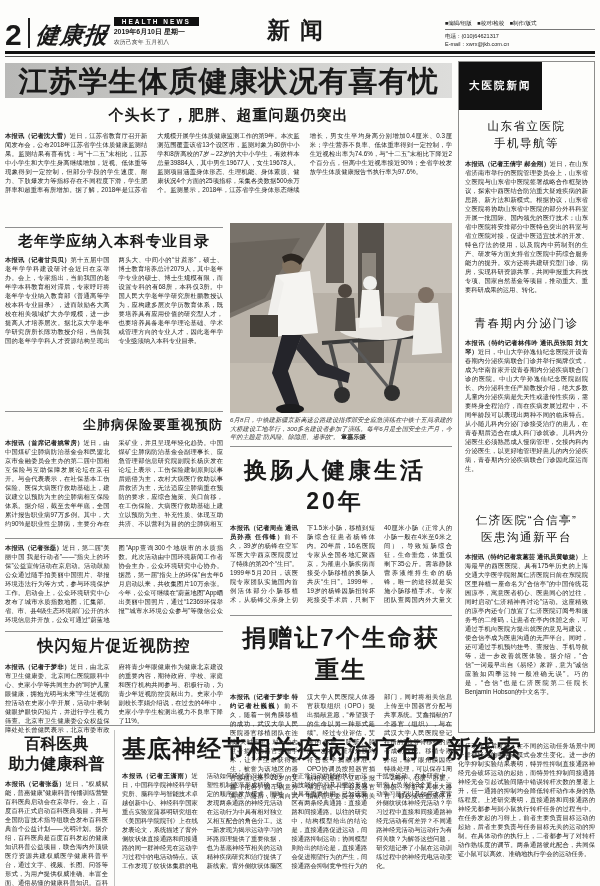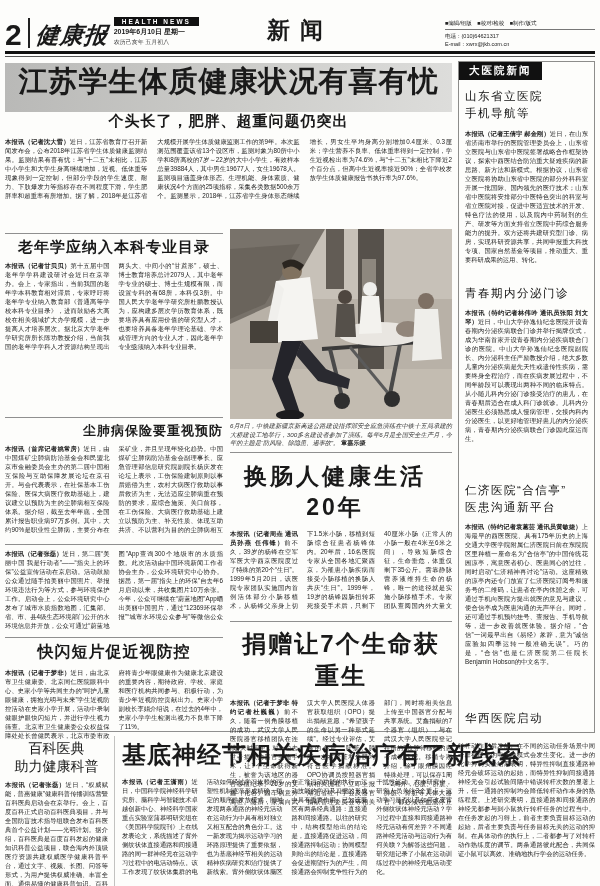--- a/index.html
+++ b/index.html
@@ -29,21 +29,21 @@
   .mh-rule { border-top:3px solid #111; margin-top:3px; }
   .mh-hairline { border-top:1px solid #555; margin-top:2px; }
 
   
   .content { display:flex; gap:6px; margin-top:4px; height:824px; }
   .main-col { width:447px; }
   .side-col { width:142px; }
 
   
   .lead-band { background:linear-gradient(90deg,#b9b9b7 0%,#cdcdca 55%,#dddddb 100%);
-    margin:2px 0 0 0; padding:3px 6px 16px 6px; }
+    margin:2px 0 8px 0; padding:3px 6px 2px 6px; }
   .lead-title { font-size:29px; font-weight:900; letter-spacing:1px; text-align:center;
     line-height:1.05; white-space:nowrap; }
   .lead-sub { font-size:15px; font-weight:bold; text-align:center; letter-spacing:1px;}
   .lead-body { margin-top:6px; height:86px; overflow:hidden;
     column-count:3; column-gap:10px; }
   .body-txt { font-size:6.3px; line-height:9px; text-align:justify; color:#222; }
   .body-txt b { font-weight:bold; }
   .indent { text-indent:12px; }
 
   
@@ -68,31 +68,31 @@
   .photo-wrap { width:222px; height:190px; background:#b6afa6; overflow:hidden; }
   .photo-caption { margin-top:3px; font-size:6.2px; line-height:8.5px; text-align:justify;
     font-style:italic; color:#333; }
   .photo-credit { font-weight:bold; font-style:normal; }
   .big-title { font-size:23px; font-weight:600; letter-spacing:3px; text-align:center; margin:8px 12px 6px 0;}
   .big-title-b { font-size:24px; font-weight:900; letter-spacing:2px; text-align:center; margin:6px 0 6px 0;}
 
   
   .bottom-band { display:flex; gap:7px; margin-top:2px; height:168px; }
   .baike-col { width:110px; border-right:1px solid #c2c2c0; padding-right:6px; }
-  .baike-title { font-size:14px; font-weight:normal; text-align:center; line-height:1.25; margin:4px 0 5px 0;}
+  .baike-title { font-size:16px; font-weight:bold; text-align:center; line-height:1.25; margin:4px 0 5px 0;}
   .baike-body { height:118px; overflow:hidden; }
   .jidi-col { width:330px; }
   .jidi-title { font-size:24px; font-weight:900; letter-spacing:1px; text-align:center; margin:3px 0 6px 0; white-space:nowrap;}
   .jidi-body { height:122px; }
 
   
   .side-box { border:1px solid #8d8d8b; height:672px; padding:4px 6px; overflow:hidden; position:relative;}
   .side-tab { background:#111; color:#fff; font-size:10.5px; font-weight:bold; letter-spacing:2px;
-    padding:2px 10px; width:fit-content; margin:-4px 0 4px -6px;text-align:right; }
-  .side-art-title { font-size:11.5px; font-weight:500; letter-spacing:1.5px; 
+    padding:17px 10px; width:fit-content; margin:-4px 0 4px -6px;text-align:right; }
+  .side-art-title { font-size:11.5px; font-weight:500; letter-spacing:1.5px; text-align:center;
     line-height:1.5; margin:8px 0 6px 0; color:#111;}
   .side-body { font-size:6.3px; line-height:9px; text-align:justify; color:#222; overflow:hidden;}
   .sb1 { height:148px; } .sb2 { height:166px; } .sb3 { height:180px; }
   .side-cont { margin-top:8px; height:136px; overflow:hidden; }
 </style>
 </head>
 <body>
 
 <div class="page">
 

